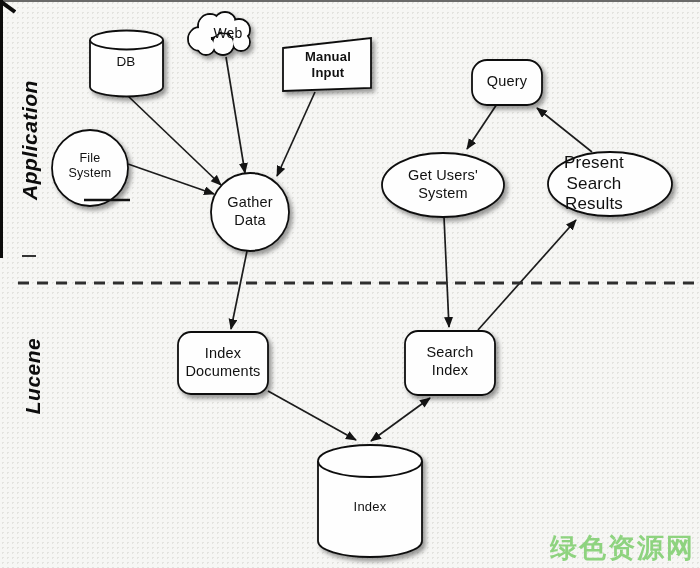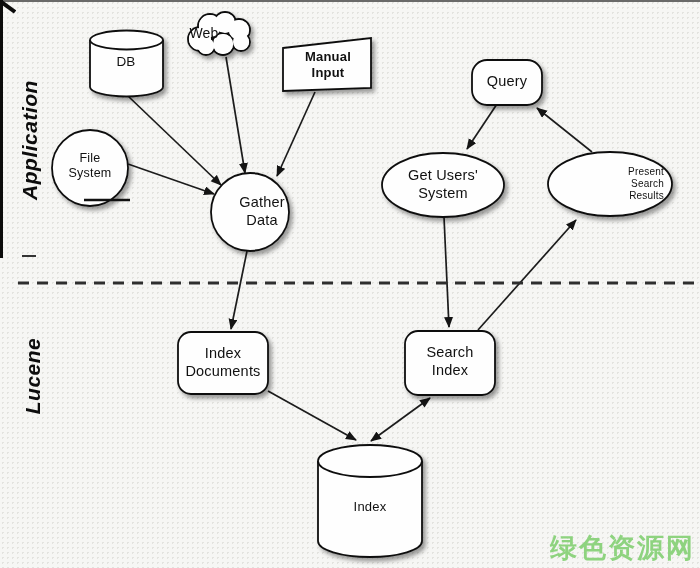--- a/index.html
+++ b/index.html
@@ -113,31 +113,31 @@
       <ellipse cx="370" cy="461" rx="52" ry="16" fill="#fefefe" stroke="#111" stroke-width="1.8"></ellipse>
     </g>
 
     <line x1="22" y1="256" x2="36" y2="256" stroke="#333" stroke-width="2"></line>
   </svg>
 
   <div class="section-label" style="left:30px;top:140px;">Application</div>
   <div class="section-label" style="left:33px;top:376px;">Lucene</div>
 
   <div class="node-label" style="left:126px;top:62px;">DB</div>
-  <div class="node-label" style="left:204px;top:34px;font-size:14px;text-align:center;">Web</div>
+  <div class="node-label" style="left:228px;top:34px;font-size:14px;text-align:center;">Web</div>
   <div class="node-label" style="left:328px;top:65px;font-size:13px;font-weight:bold;">Manual
 Input</div>
   <div class="node-label" style="left:90px;top:166px;font-size:12.5px;">File
 System</div>
-  <div class="node-label" style="left:250px;top:212px;font-size:14.5px;margin-left:12px;">Gather
+  <div class="node-label" style="left:250px;top:212px;font-size:14.5px;">Gather
 Data</div>
   <div class="node-label" style="left:507px;top:82px;font-size:14.5px;">Query</div>
   <div class="node-label" style="left:443px;top:185px;font-size:14.5px;">Get Users'
 System</div>
-  <div class="node-label" style="left:646px;top:184px;font-size:10px;text-align:right;">Present
+  <div class="node-label" style="left:594px;top:184px;font-size:17px;">Present
 Search
 Results</div>
   <div class="node-label" style="left:223px;top:363px;font-size:14.5px;">Index
 Documents</div>
   <div class="node-label" style="left:450px;top:362px;font-size:14.5px;">Search
 Index</div>
   <div class="node-label" style="left:370px;top:507px;font-size:13px;">Index</div>
 
   <div class="watermark">
     <div class="wm-name" style="color:#8ed37f;">绿色资源网</div>

